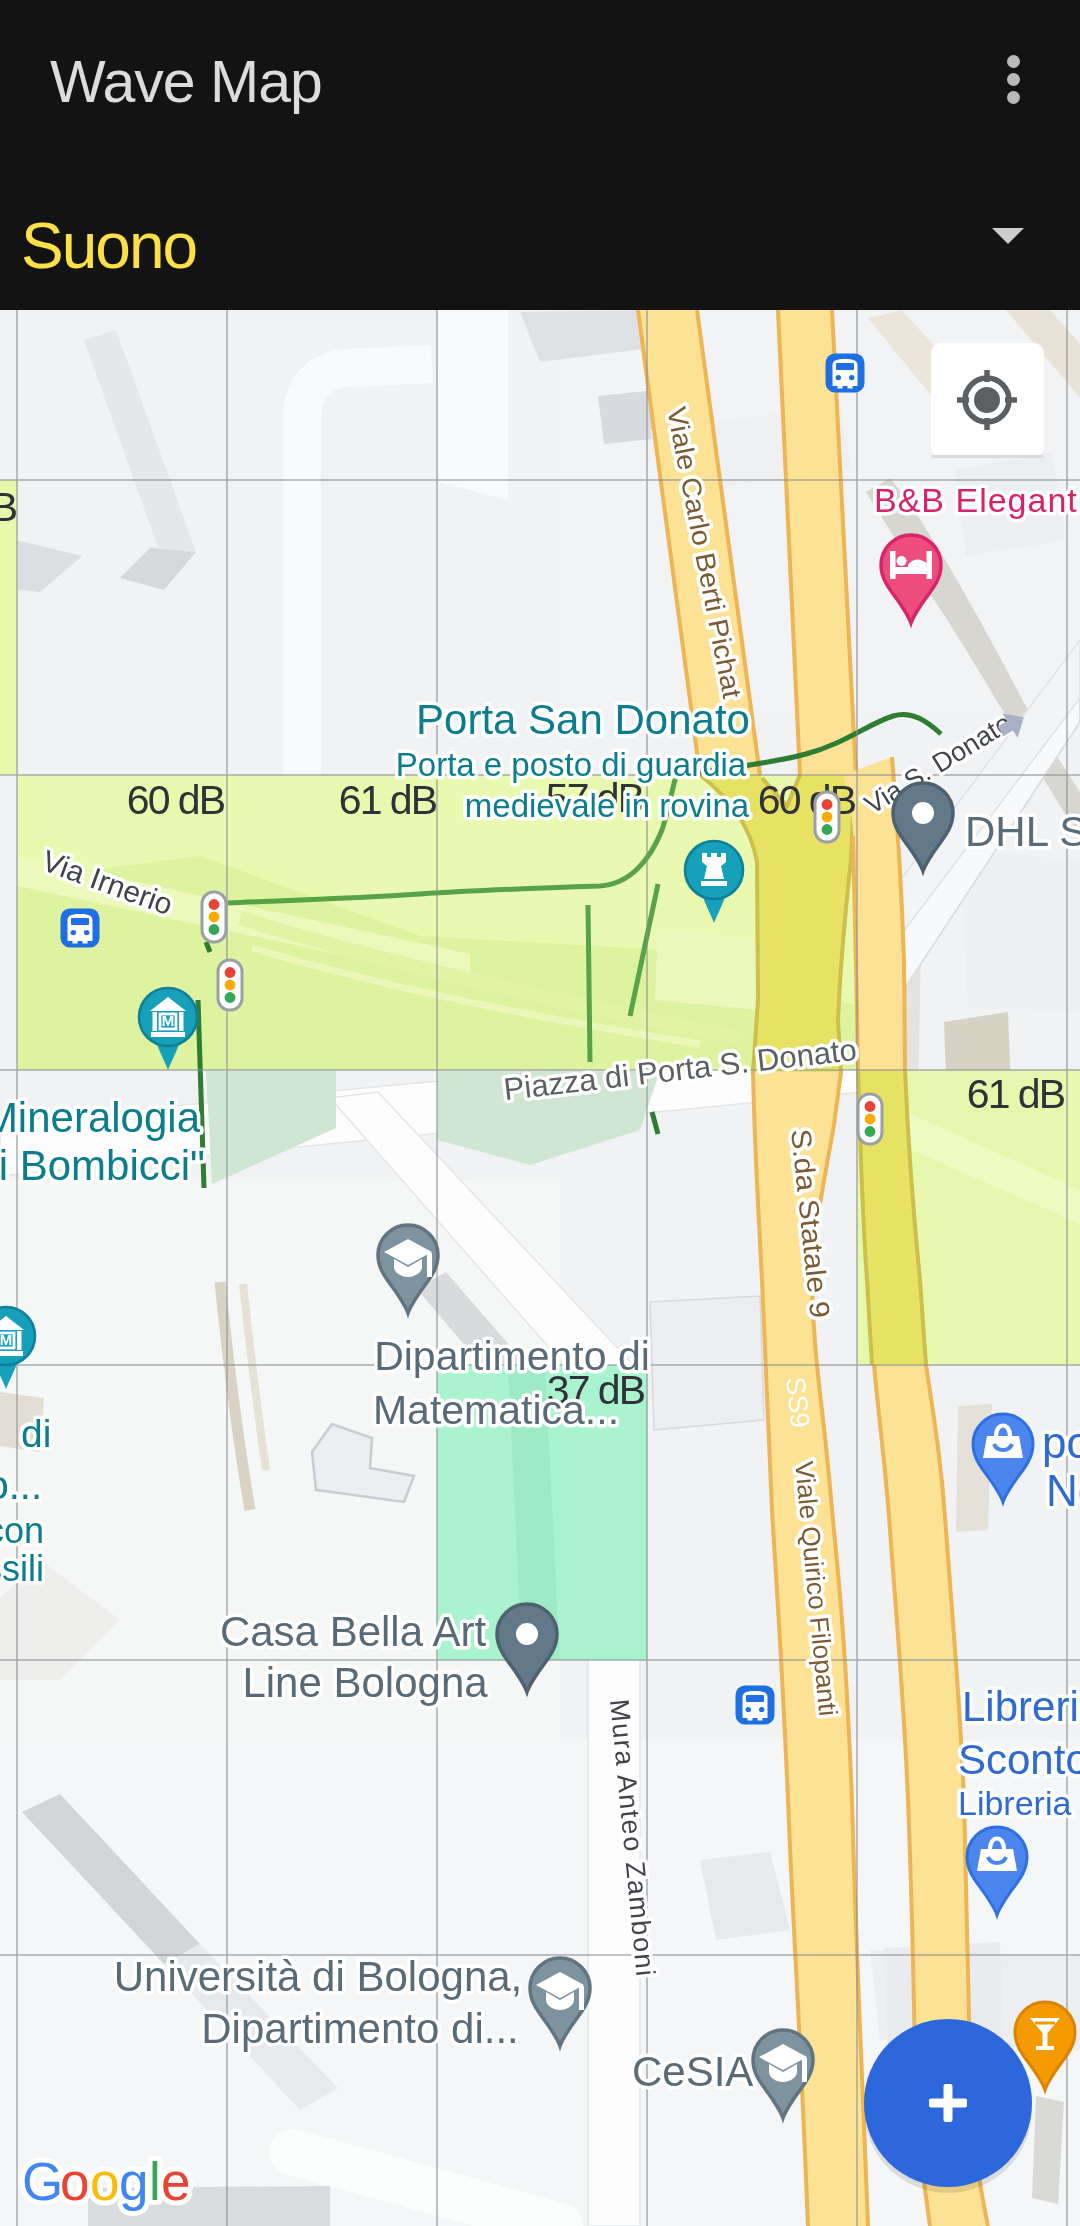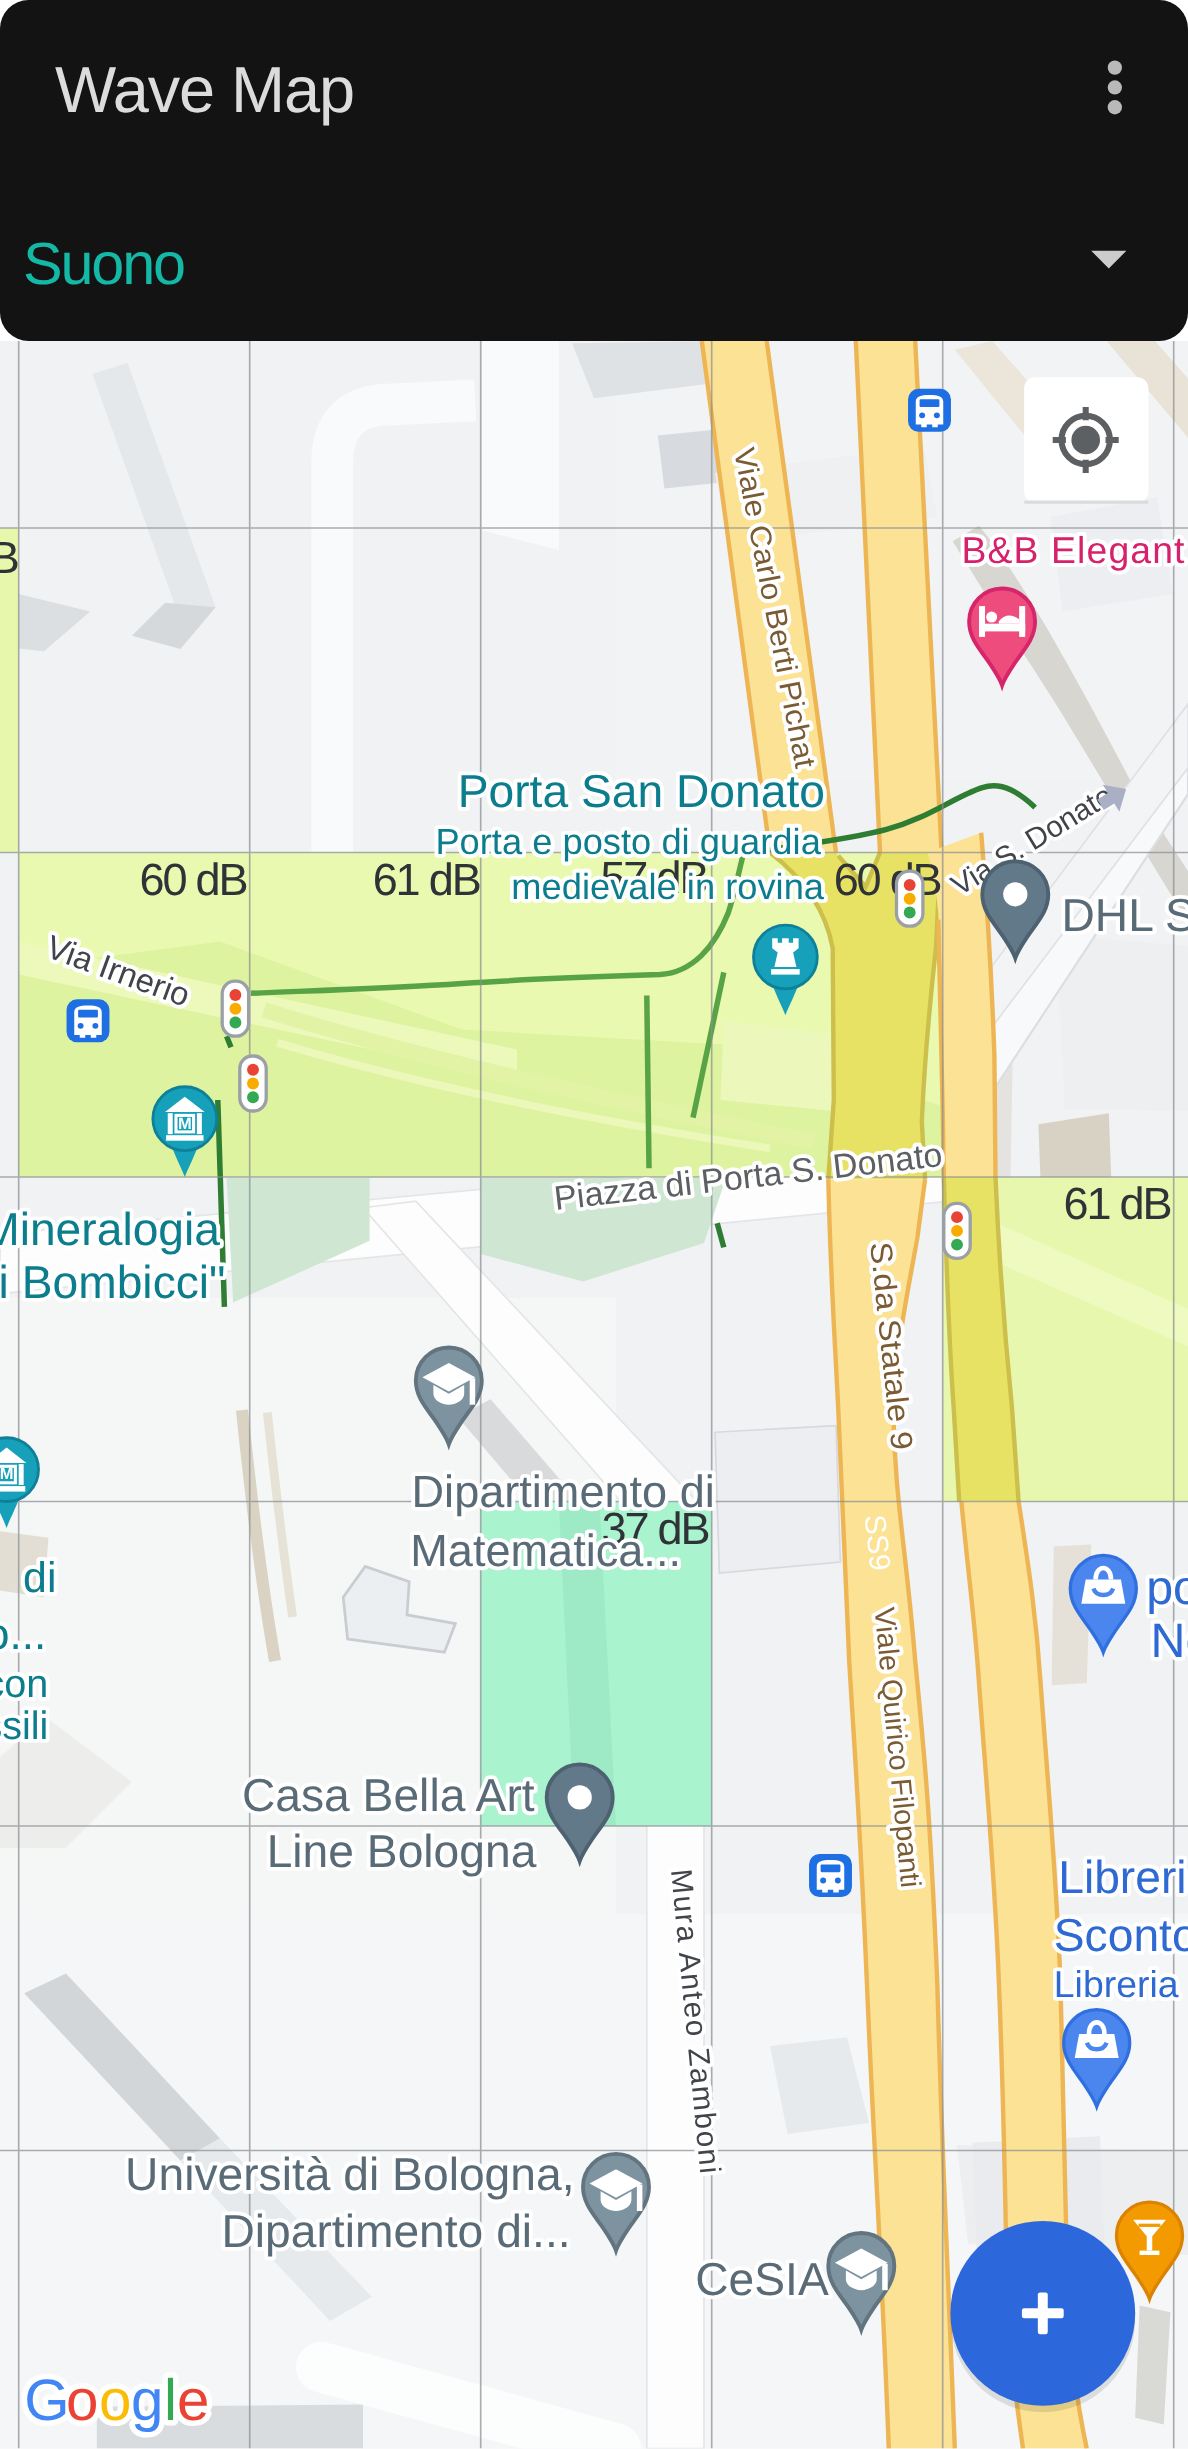--- a/index.html
+++ b/index.html
@@ -1,19 +1,19 @@
 <!DOCTYPE html>
 <html><head>
 <meta charset="utf-8">
 <style>
   html,body{margin:0;padding:0;background:#fff;}
   body{width:1080px;height:2226px;position:relative;overflow:hidden;font-family:"Liberation Sans",sans-serif;}
-  #hdr{position:absolute;left:0;top:0;width:1080px;height:310px;background:#131313;border-radius:26px;}
+  #hdr{position:absolute;left:0;top:0;width:1080px;height:310px;background:#131313;}
   #title{position:absolute;left:50px;top:48px;font-size:59px;font-weight:500;color:#dcdcdc;letter-spacing:-1px;}
-  #suono{position:absolute;left:21px;top:209px;font-size:54px;font-weight:400;color:#14b8a6;letter-spacing:-2px;}
+  #suono{position:absolute;left:21px;top:209px;font-size:64px;font-weight:400;color:#fde047;letter-spacing:-2px;}
   .dot{position:absolute;width:13px;height:13px;border-radius:50%;background:#b9b9b9;left:1007px;}
   #caret{position:absolute;left:992px;top:228px;width:0;height:0;border-left:16px solid transparent;border-right:16px solid transparent;border-top:16px solid #cccccc;}
   #map{position:absolute;left:0;top:310px;}
   text{font-family:"Liberation Sans",sans-serif;}
   .halo{paint-order:stroke;stroke:#ffffff;stroke-width:7px;stroke-linejoin:round;}
   .db{fill:#2f3236;font-size:41px;letter-spacing:-2px;}
   .poiT{fill:#0c7d8d;}
   .poiG{fill:#5a6b78;}
   .poiB{fill:#2f6ad2;}
   .street{fill:#41454b;}

